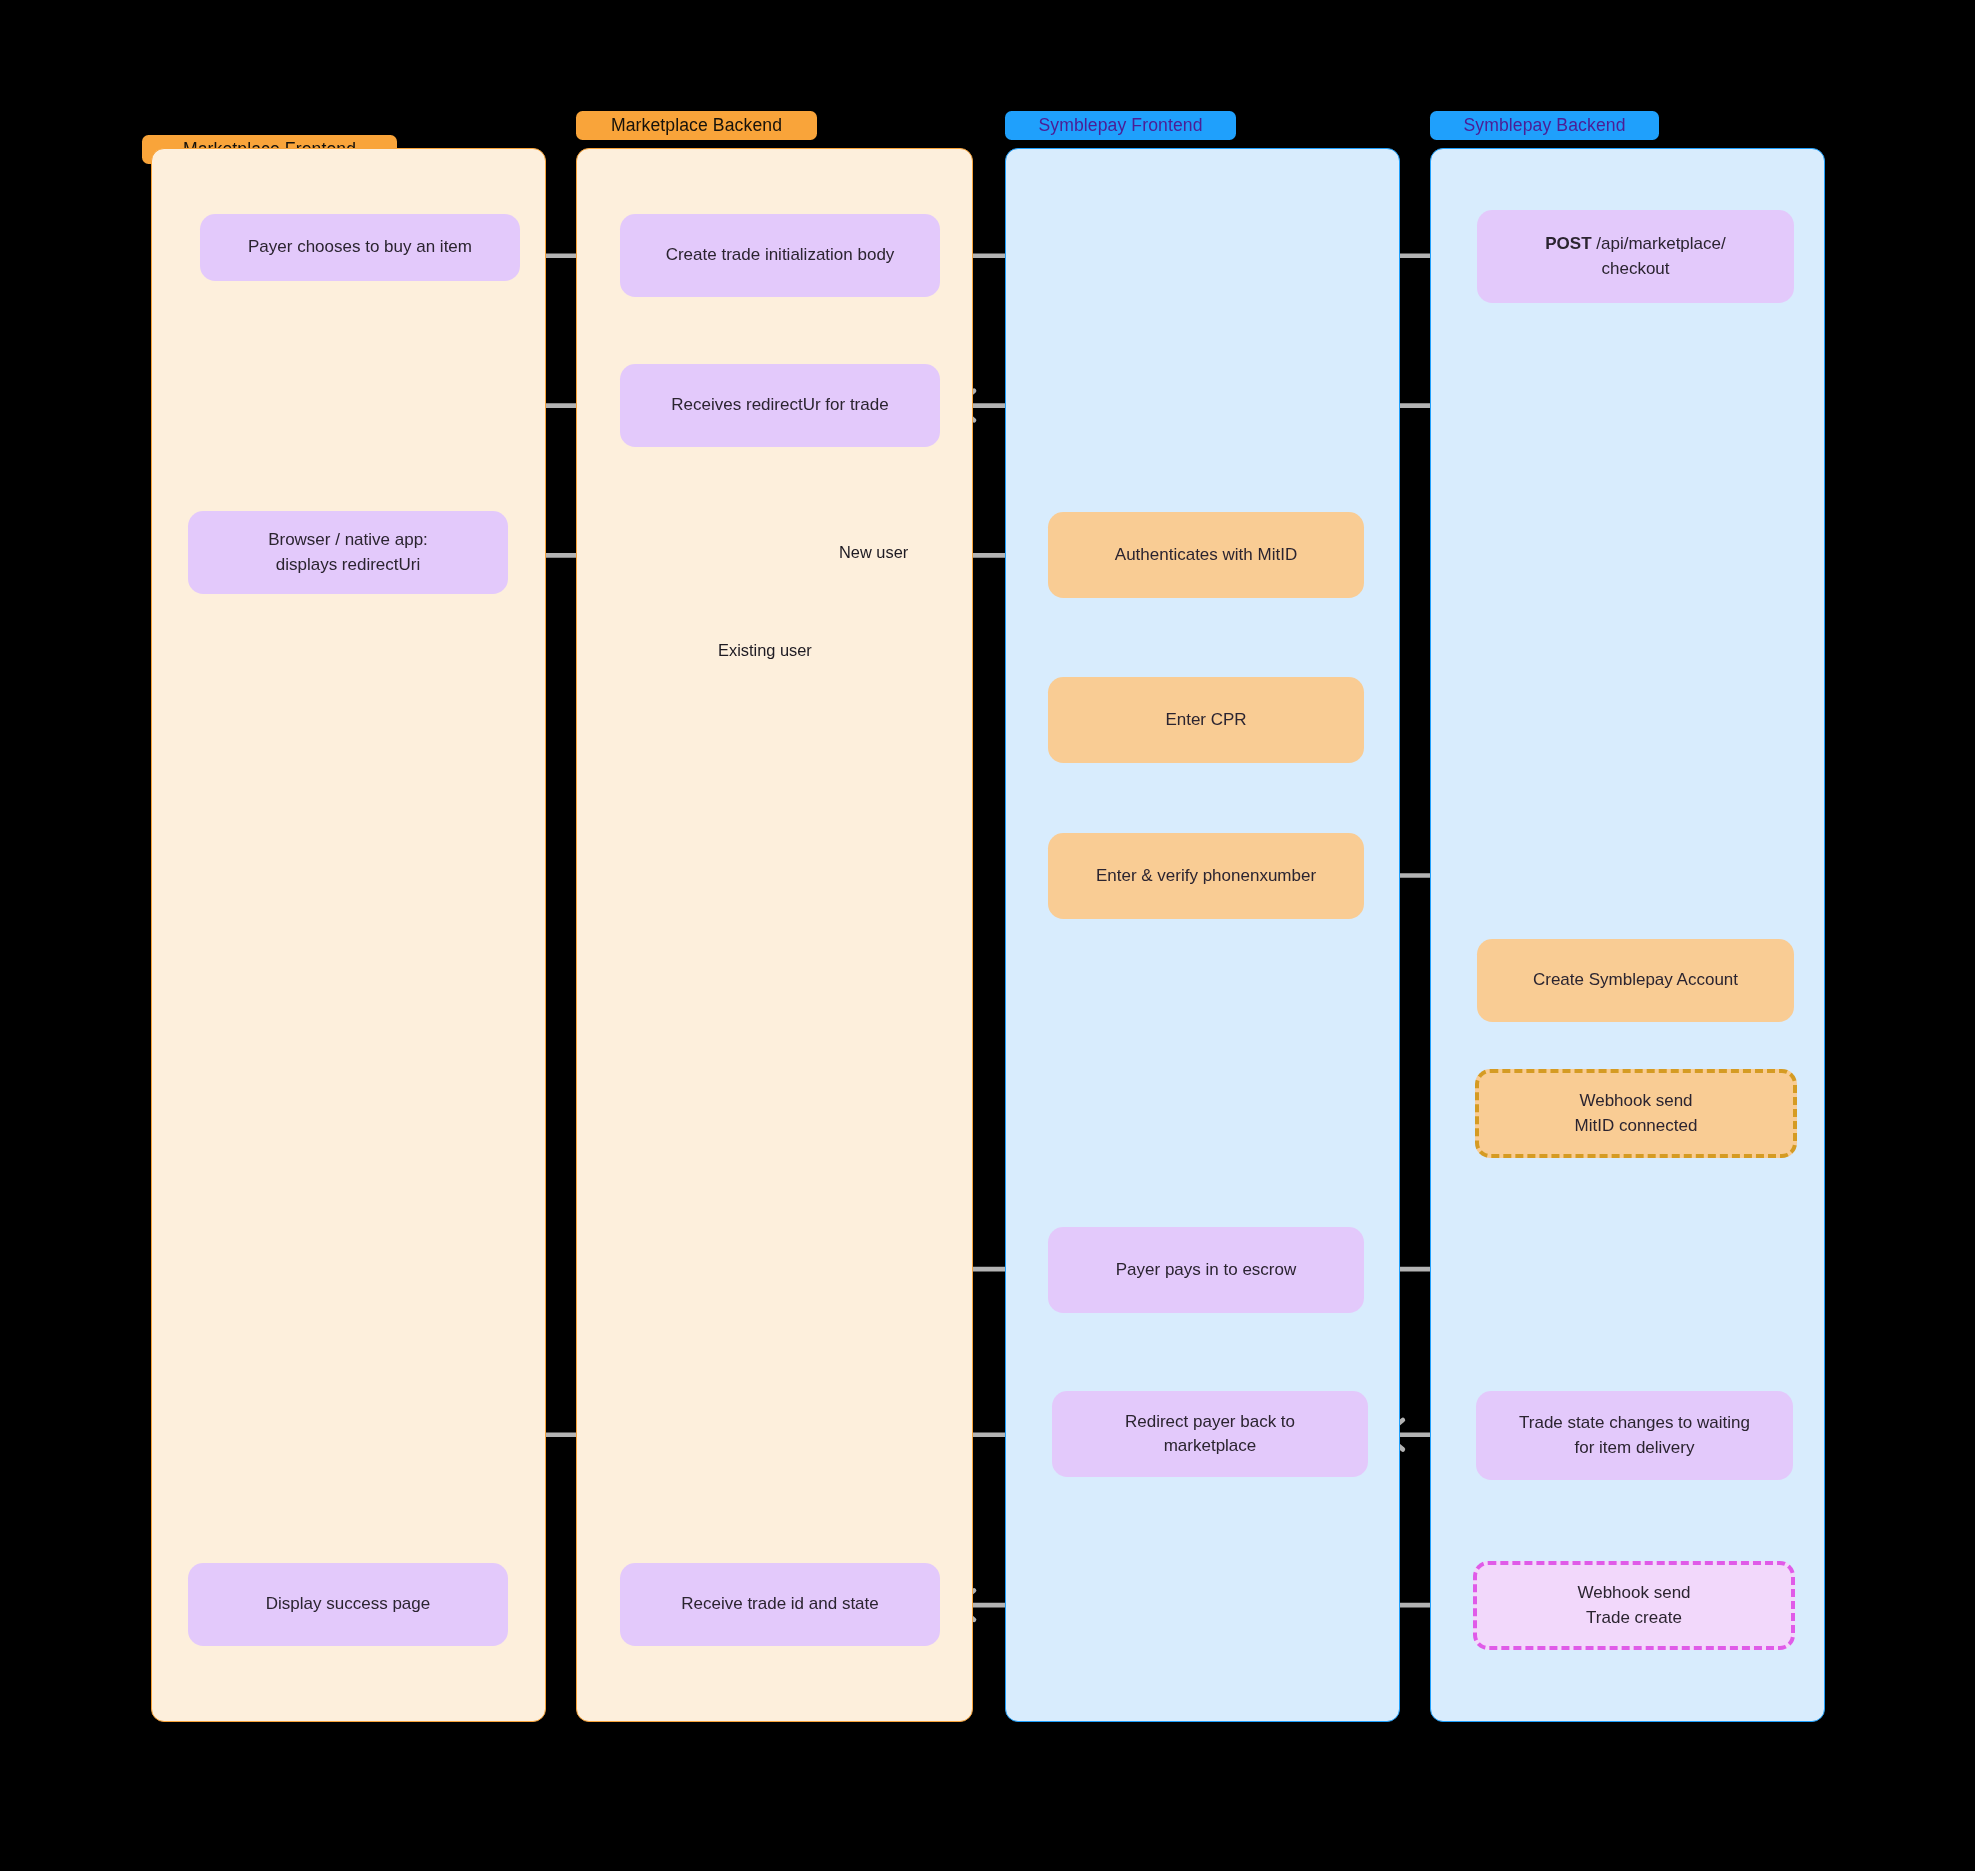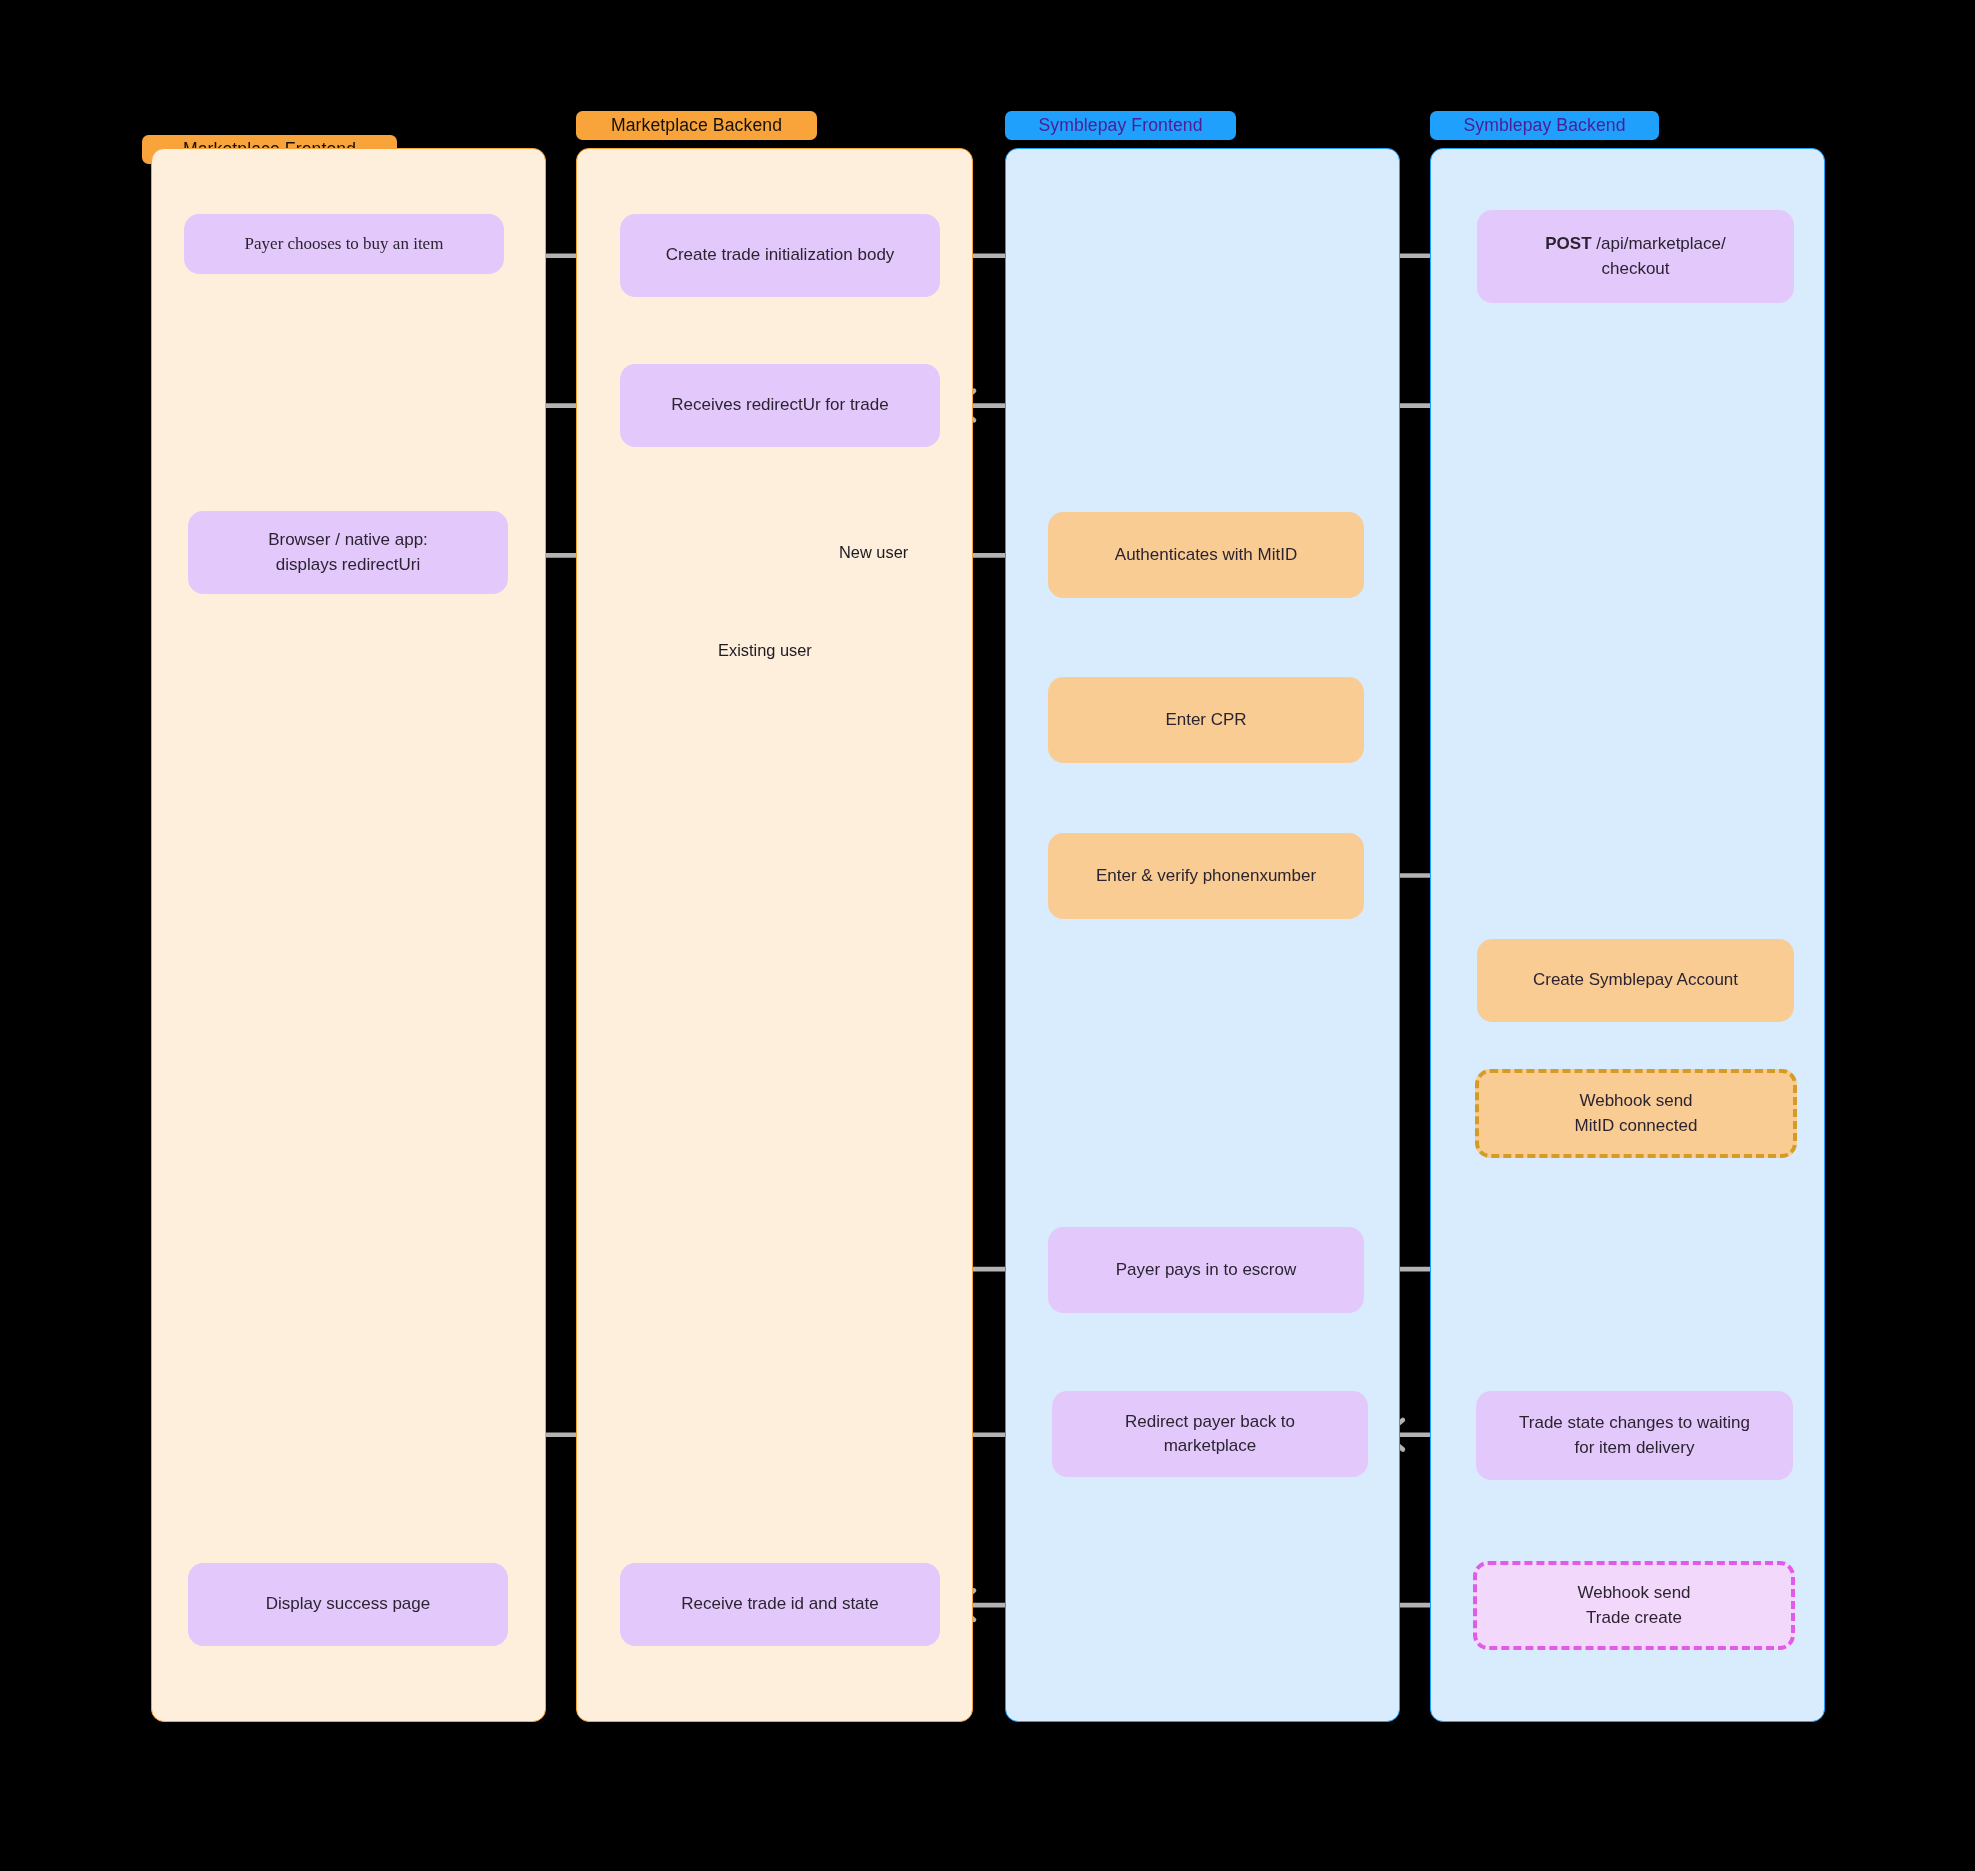--- a/index.html
+++ b/index.html
@@ -124,21 +124,21 @@
   </div>
   <div class="lane-chip blue" style="left:1430px;top:111px;width:229px;">
     <span>Symblepay Backend</span>
   </div>
 
   <div class="lane orange" style="left:151px;top:148px;width:395px;height:1574px;"></div>
   <div class="lane orange" style="left:576px;top:148px;width:397px;height:1574px;"></div>
   <div class="lane blue" style="left:1005px;top:148px;width:395px;height:1574px;"></div>
   <div class="lane blue" style="left:1430px;top:148px;width:395px;height:1574px;"></div>
 
-  <div class="node purple" style="left:184px;top:214px;width:320px;height:60px;font-family:Liberation Serif, serif;">
+  <div class="node purple" style="left:200px;top:214px;width:320px;height:67px;">
     <span>Payer chooses to buy an item</span>
   </div>
 
   <div class="node purple" style="left:188px;top:511px;width:320px;height:83px;">
     <div>
       <div>Browser / native app:</div>
       <div>displays redirectUri</div>
     </div>
   </div>
 

